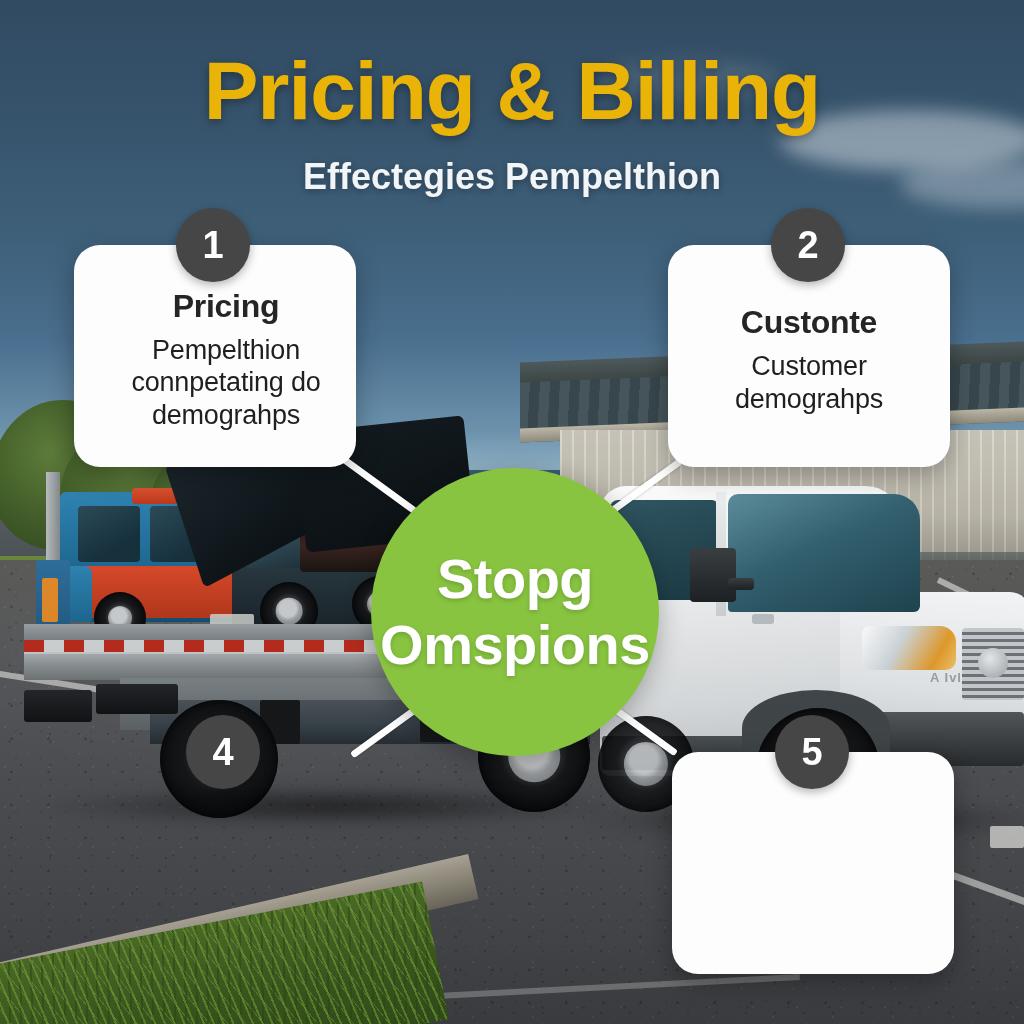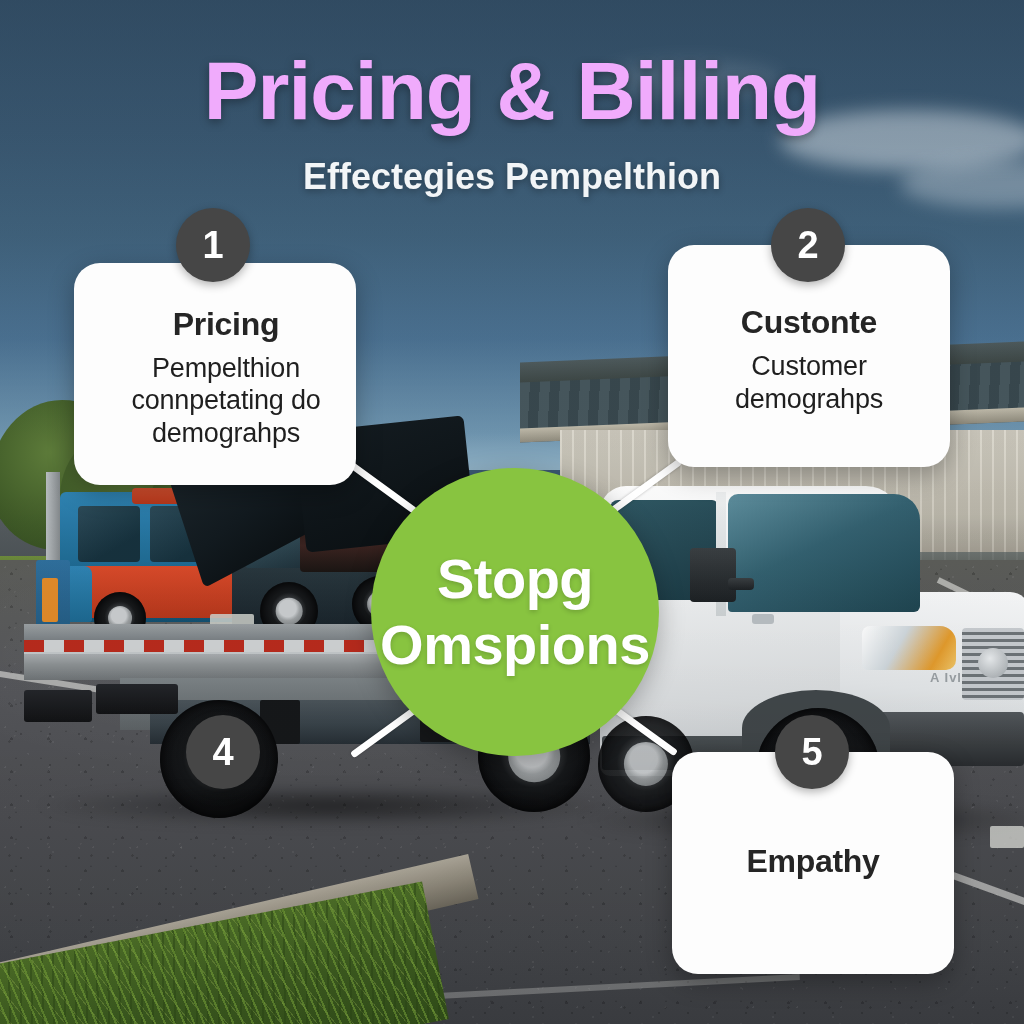--- a/index.html
+++ b/index.html
@@ -291,21 +291,21 @@
     pointer-events: none;
   }
 
   
   .overlay { position: absolute; inset: 0; }
 
   .title {
     position: absolute;
     left: 0; right: 0; top: 48px;
     text-align: center;
-    color: #f0abfc;
+    color: #eab308;
     font-size: 82px;
     font-weight: 700;
     letter-spacing: -1px;
     line-height: 1.06;
     text-shadow: 0 3px 10px rgba(0,0,0,0.35);
   }
   .subtitle {
     position: absolute;
     left: 0; right: 0; top: 156px;
     text-align: center;
@@ -356,21 +356,21 @@
     background: #fdfdfd;
     border-radius: 26px;
     box-shadow: 0 8px 26px rgba(0,0,0,0.30);
     display: flex;
     flex-direction: column;
     align-items: center;
     justify-content: center;
     padding: 16px 18px 14px;
     box-sizing: border-box;
   }
-  .card-1 { left: 74px;  top: 263px; padding-left: 40px; }
+  .card-1 { left: 74px;  top: 245px; padding-left: 40px; }
   .card-2 { left: 668px; top: 245px; }
   .card-4 { left: 84px;  top: 752px; }
   .card-5 { left: 672px; top: 752px; }
 
   .badge {
     position: absolute;
     width: 74px; height: 74px;
     border-radius: 50%;
     background: #464646;
     color: #ffffff;
@@ -545,18 +545,17 @@
 
     <div class="card card-2">
       <div class="card-title">Custonte</div>
       <div class="card-desc">Customer demograhps</div>
     </div>
     <div class="badge badge-2">2</div>
 
     <div class="badge badge-4">4</div>
 
     <div class="card card-5">
-      <div class="card-title">Empathy</div>
     </div>
     <div class="badge badge-5">5</div>
 
   </div>
 </div>
 
 </body></html>

